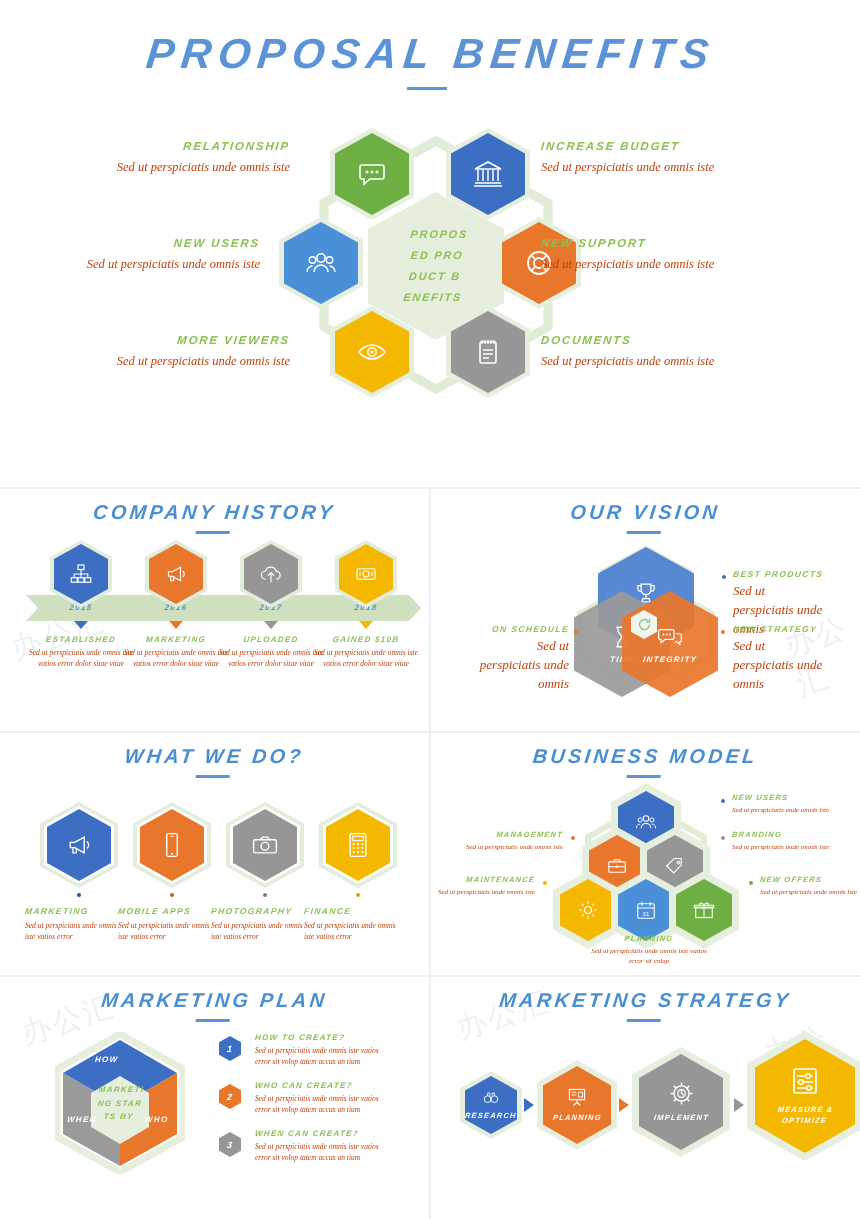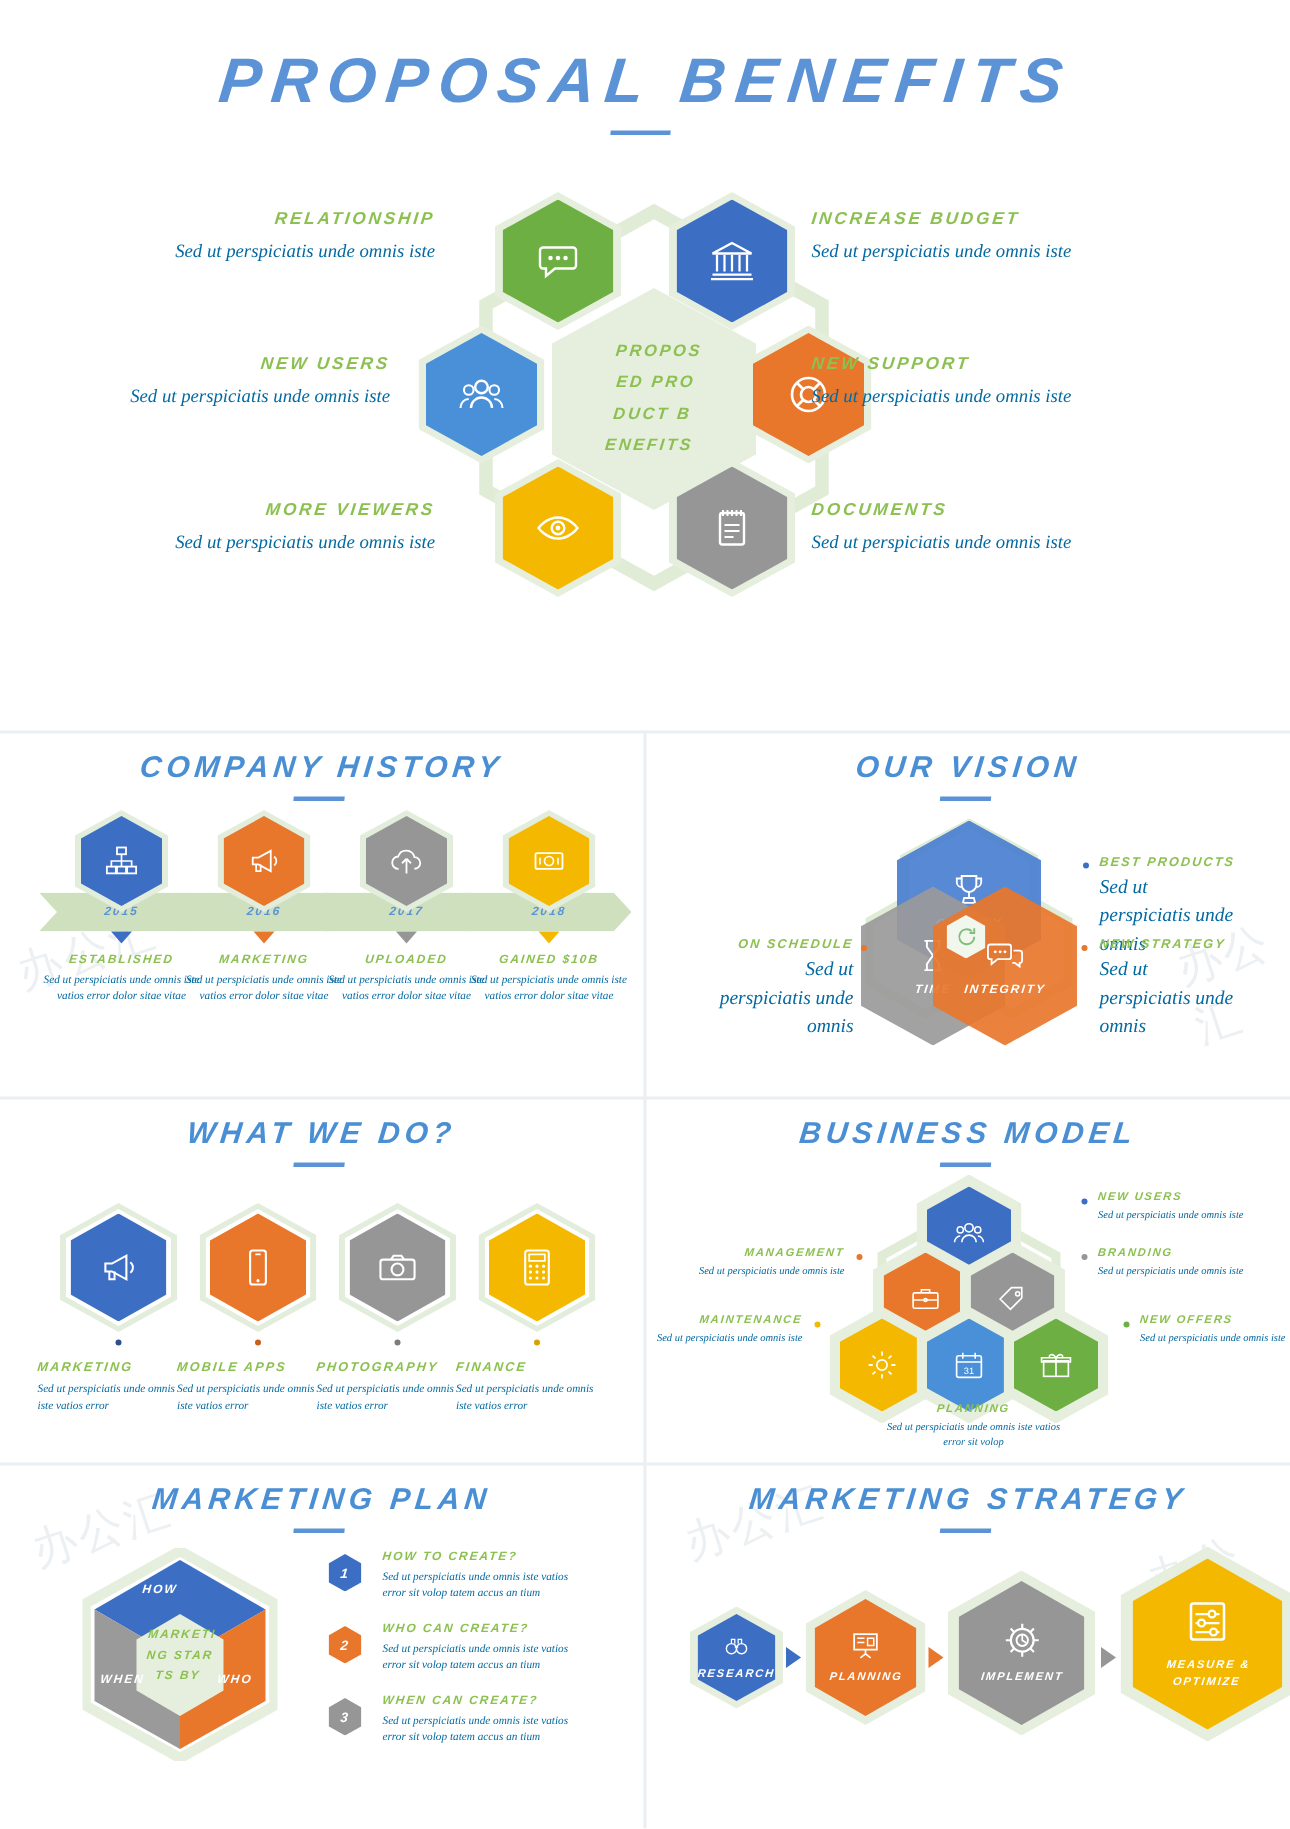--- a/index.html
+++ b/index.html
@@ -10,21 +10,21 @@
   }
   
   .sci {
     font-family:"Liberation Sans", sans-serif;
     font-style:italic; font-weight:bold;
     letter-spacing:.16em; text-transform:uppercase;
     transform:skewX(-6deg);
   }
   .body-txt {
     font-family:"Liberation Serif", serif;
-    font-style:italic; color:#0369a1; line-height:1.45;
+    font-style:italic; color:#c2410c; line-height:1.45;
   }
   .sec-title {
     text-align:center; color:#4a8fd4; font-size:20px;
   }
   .sec-title .ul {
     width:34px; height:3px; background:#5b93d6; margin:7px auto 0;
   }
   .divider-h { position:absolute; left:0; width:860px; height:2px; background:#e9eff3; }
   .divider-v { position:absolute; width:2px; background:#e9eff3; }
 

